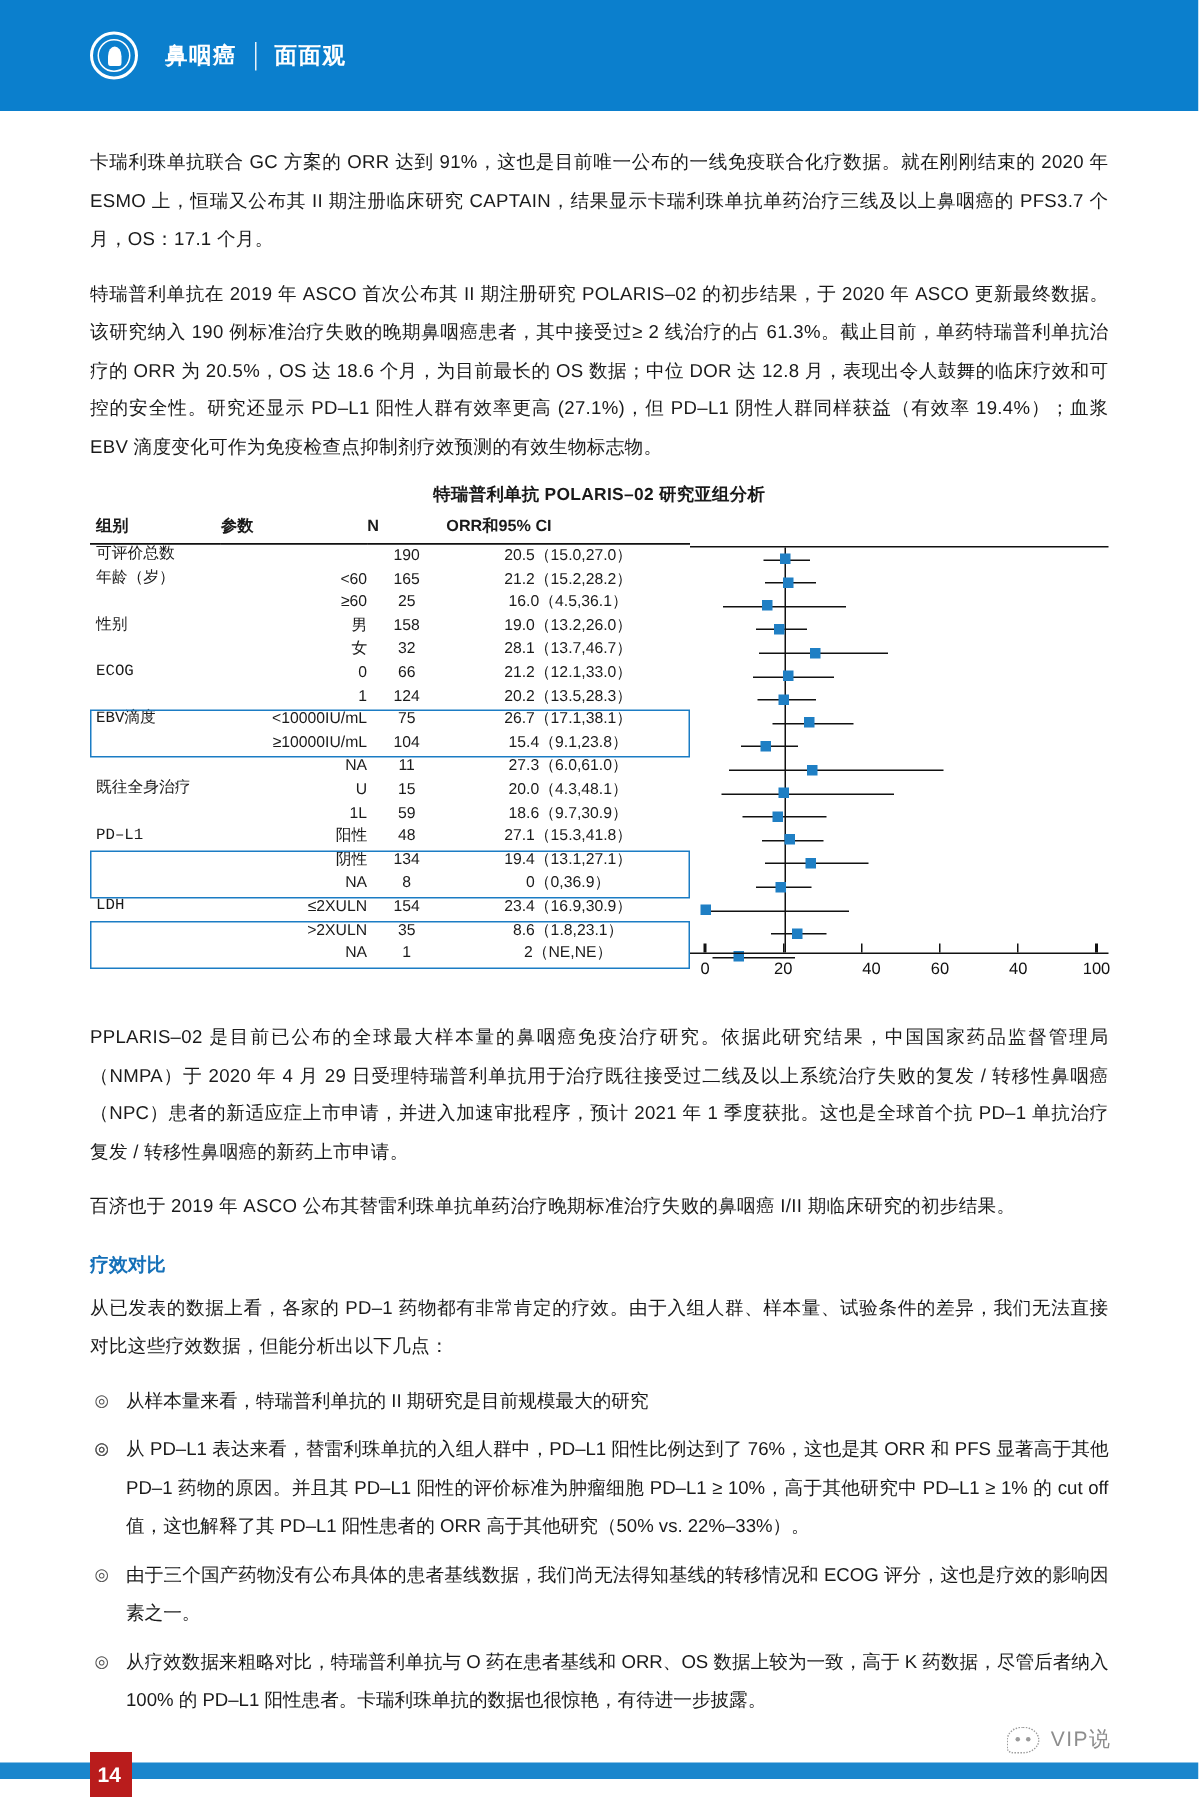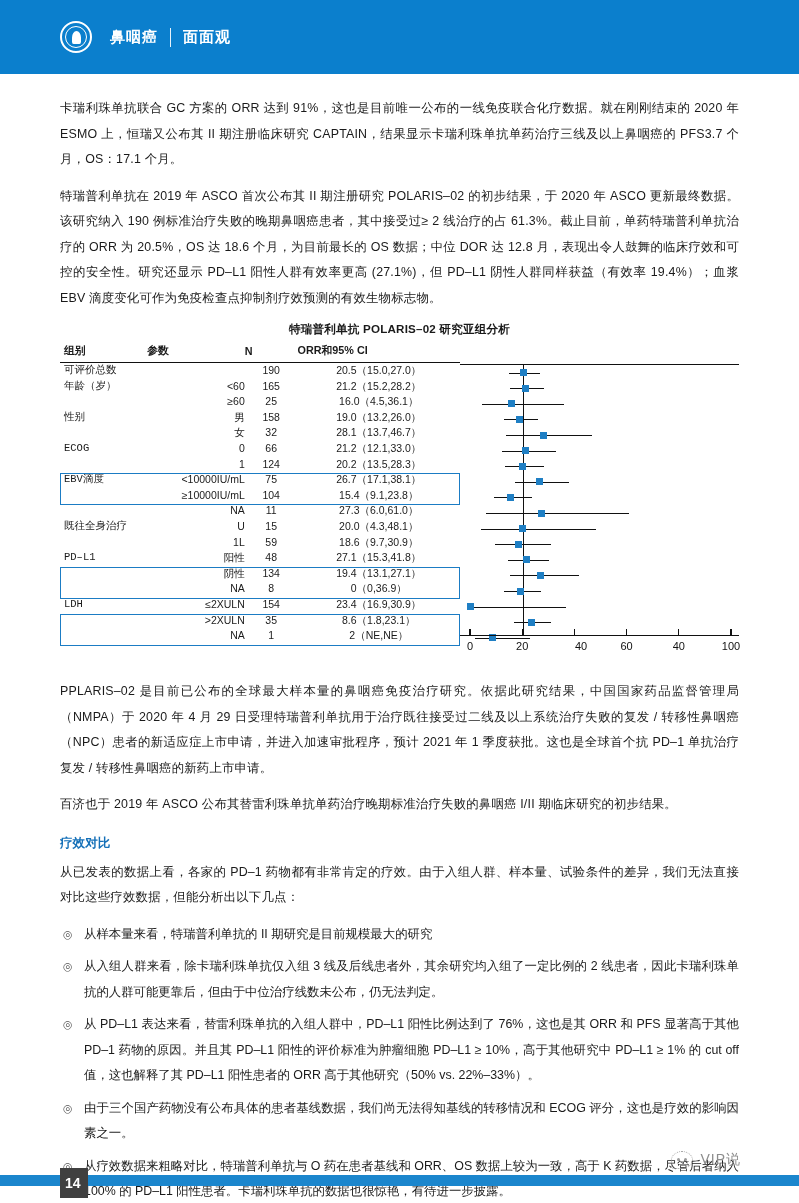--- a/index.html
+++ b/index.html
@@ -211,21 +211,21 @@
     position: absolute;
     left: 0; bottom: 17px;
     width: 799px;
     height: 11px;
     background: #1b86cd;
   }
   .page-num {
     position: absolute;
     left: 60px; bottom: 5px;
     width: 28px; height: 30px;
-    background: #404040;
+    background: #b91c1c;
     color: #fff;
     font-size: 14px;
     font-weight: bold;
     display: flex;
     align-items: center;
     justify-content: flex-start;
     padding-left: 5px;
   }
   .vip-mark {
     position: absolute;
@@ -499,21 +499,21 @@
 
   <p class="para">PPLARIS–02 是目前已公布的全球最大样本量的鼻咽癌免疫治疗研究。依据此研究结果，中国国家药品监督管理局（NMPA）于 2020 年 4 月 29 日受理特瑞普利单抗用于治疗既往接受过二线及以上系统治疗失败的复发 / 转移性鼻咽癌（NPC）患者的新适应症上市申请，并进入加速审批程序，预计 2021 年 1 季度获批。这也是全球首个抗 PD–1 单抗治疗复发 / 转移性鼻咽癌的新药上市申请。</p>
   <p class="para">百济也于 2019 年 ASCO 公布其替雷利珠单抗单药治疗晚期标准治疗失败的鼻咽癌 I/II 期临床研究的初步结果。</p>
 
   <div class="section-heading">疗效对比</div>
 
   <p class="para">从已发表的数据上看，各家的 PD–1 药物都有非常肯定的疗效。由于入组人群、样本量、试验条件的差异，我们无法直接对比这些疗效数据，但能分析出以下几点：</p>
 
   <ul class="bullets" id="bullet-list">
       <li><span class="bul">◎</span><span>从样本量来看，特瑞普利单抗的 II 期研究是目前规模最大的研究</span></li>
-      <li><span class="bul">◎</span><span>从入组人群来看，除卡瑞利珠单抗仅入组 3 线及后线患者外，其余研究均入组了一定比例的 2 线患者，因此卡瑞利珠单抗的人群可能更靠后，但由于中位治疗线数未公布，仍无法判定。</span></li>
+      <li><span class="bul">◎</span></li>
       <li><span class="bul">◎</span><span>从 PD–L1 表达来看，替雷利珠单抗的入组人群中，PD–L1 阳性比例达到了 76%，这也是其 ORR 和 PFS 显著高于其他 PD–1 药物的原因。并且其 PD–L1 阳性的评价标准为肿瘤细胞 PD–L1 ≥ 10%，高于其他研究中 PD–L1 ≥ 1% 的 cut off 值，这也解释了其 PD–L1 阳性患者的 ORR 高于其他研究（50% vs. 22%–33%）。</span></li>
       <li><span class="bul">◎</span><span>由于三个国产药物没有公布具体的患者基线数据，我们尚无法得知基线的转移情况和 ECOG 评分，这也是疗效的影响因素之一。</span></li>
       <li><span class="bul">◎</span><span>从疗效数据来粗略对比，特瑞普利单抗与 O 药在患者基线和 ORR、OS 数据上较为一致，高于 K 药数据，尽管后者纳入 100% 的 PD–L1 阳性患者。卡瑞利珠单抗的数据也很惊艳，有待进一步披露。</span></li>
     </ul>
 </div>
 
 <div class="vip-mark">
   <span class="vip-icon"></span>
   <span>VIP说</span>
 </div>

